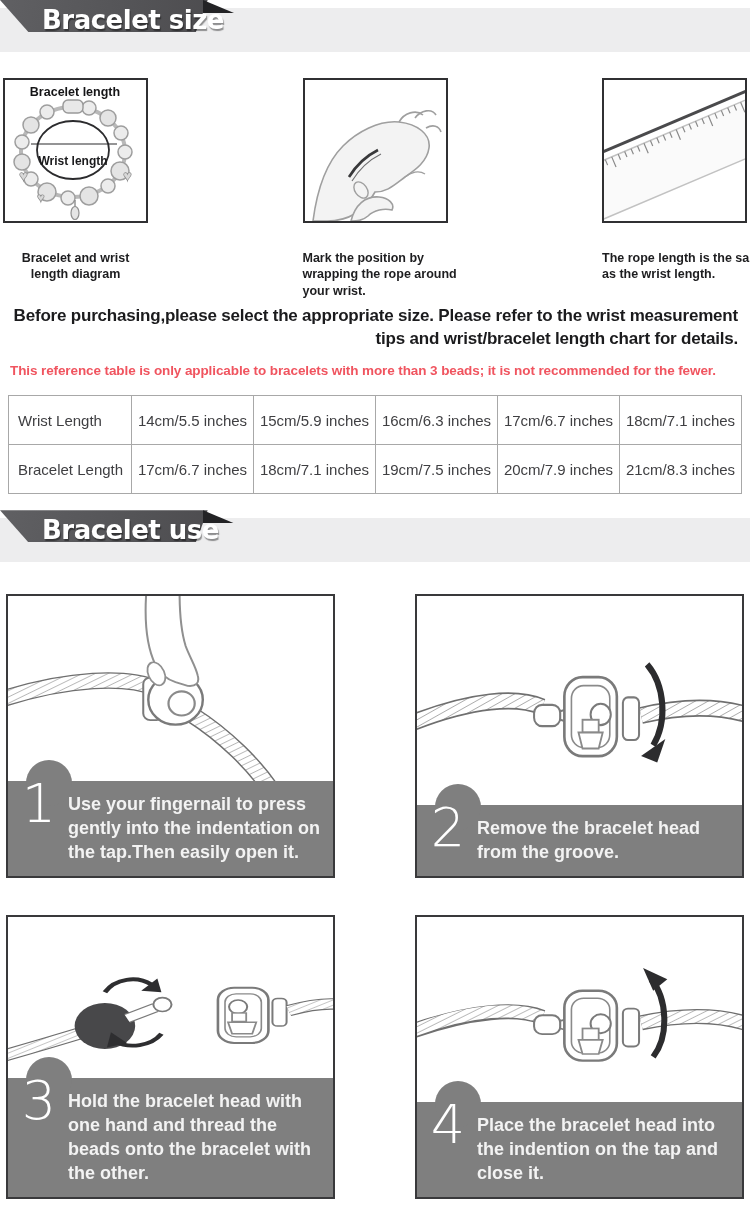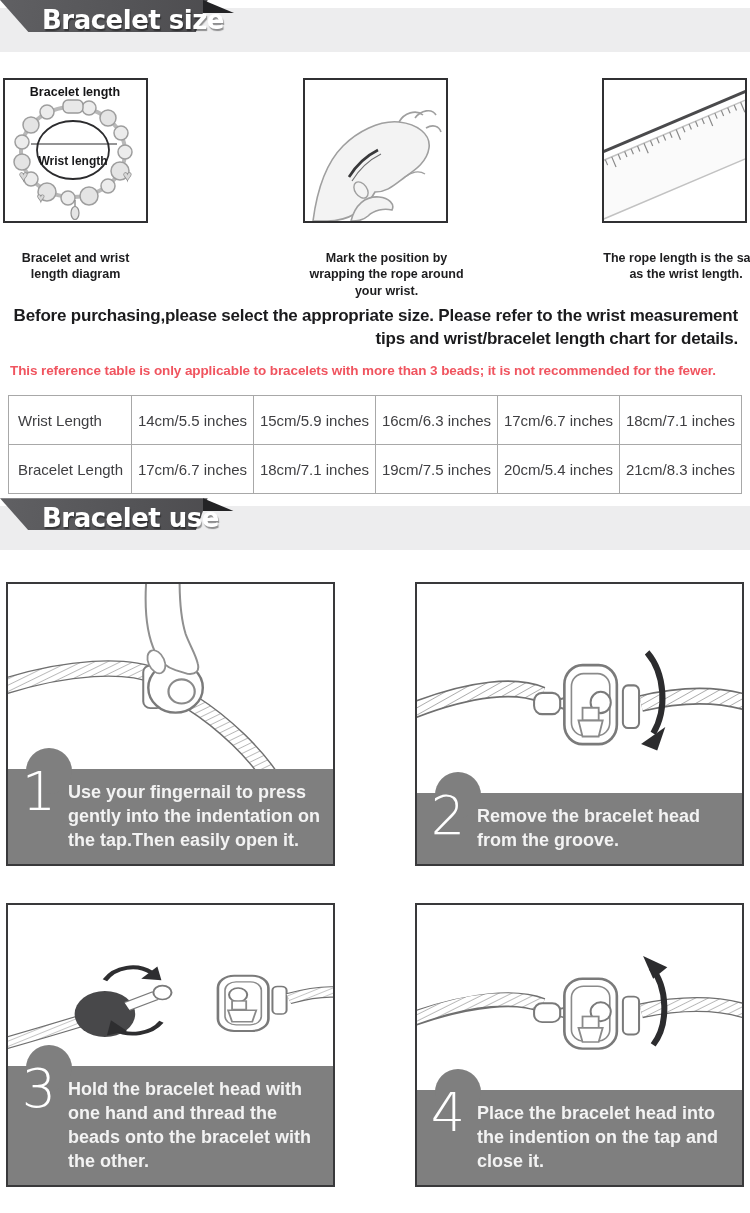--- a/index.html
+++ b/index.html
@@ -25,21 +25,21 @@
     font-family:"DejaVu Sans",sans-serif;font-weight:700;font-size:26px;color:#ffffff;
     letter-spacing:-0.5px;text-shadow:1px 2px 1px rgba(0,0,0,0.4);
   }
   
   .measure-row{margin-top:26px;padding:0 3px;display:flex;justify-content:space-between;height:212px;}
   .m-item{width:145px;}
   .m-box{width:145px;height:145px;border:2px solid #303032;box-sizing:border-box;background:#fff;}
   .m-box svg{display:block;width:100%;height:100%;}
   .m-cap{margin-top:27px;font-size:12.5px;font-weight:700;line-height:1.3;color:#1d1d1f;}
   .m-cap.center{text-align:center;width:145px;}
-  .m-cap.wide{width:168px;text-align:center;}
+  .m-cap.wide{width:168px;}
   .m-cap.nowrap{white-space:nowrap;}
   
   .intro{margin:15px 12px 0;width:726px;font-size:17px;font-weight:700;letter-spacing:-0.2px;
          line-height:1.33;color:#1b1b1d;text-align:right;}
   .warning{margin:13px 0 0 10px;font-size:13.5px;font-weight:700;letter-spacing:-0.1px;
            color:#f0545f;white-space:nowrap;}
   
   .size-table{margin:17px 8px 0;width:734px;border-collapse:collapse;table-layout:fixed;}
   .size-table td{border:1.5px solid #a8a8a8;height:46px;font-size:15px;color:#3f3f42;text-align:center;}
   .size-table td.rowlabel{width:112px;text-align:left;padding-left:9px;}
@@ -161,27 +161,27 @@
     <td>15cm/5.9 inches</td>
     <td>16cm/6.3 inches</td>
     <td>17cm/6.7 inches</td>
     <td>18cm/7.1 inches</td>
   </tr>
   <tr>
     <td class="rowlabel">Bracelet Length</td>
     <td>17cm/6.7 inches</td>
     <td>18cm/7.1 inches</td>
     <td>19cm/7.5 inches</td>
-    <td>20cm/5.4 inches</td>
+    <td>20cm/7.9 inches</td>
     <td>21cm/8.3 inches</td>
   </tr>
   </tbody>
 </table>
 
-<div class="ribbon-zone" style="margin-top:4px;padding-left:28px;">
+<div class="ribbon-zone" style="margin-top:16px;padding-left:28px;">
   <div class="band"></div>
   <div class="ribbon">
     <div class="ribbon-body"></div>
     <div class="ribbon-fold"></div>
     <div class="ribbon-title">Bracelet use</div>
   </div>
 </div>
 
 <div class="use-grid">
 

